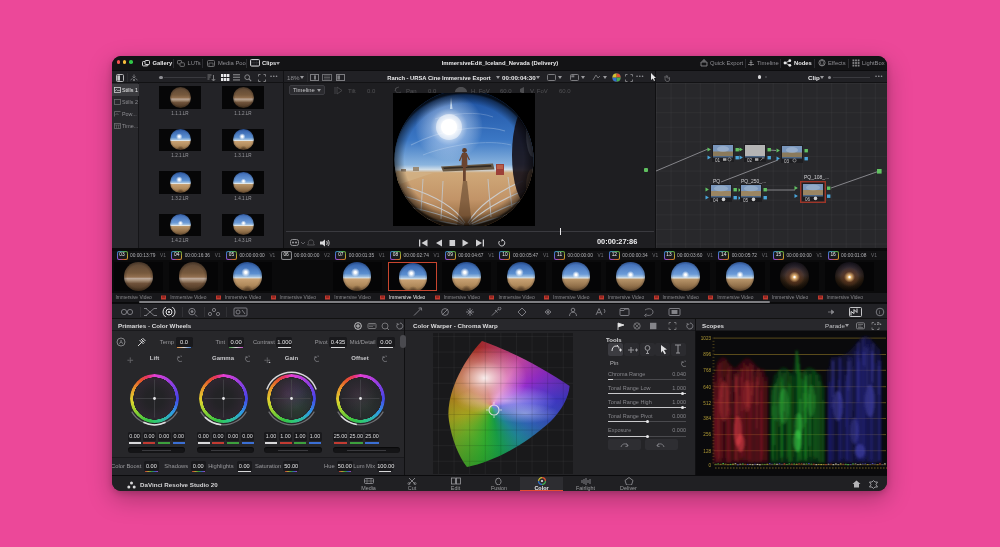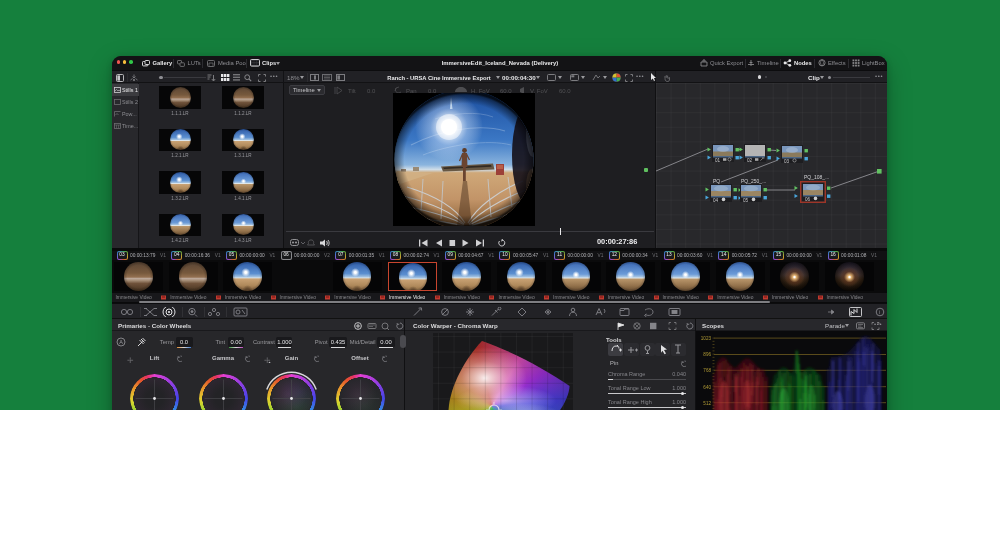--- a/index.html
+++ b/index.html
@@ -1,17 +1,17 @@
 <!DOCTYPE html>
 <html><head>
 <meta charset="utf-8">
 <style>
   * { margin:0; padding:0; box-sizing:border-box; }
   html,body { width:1000px; height:547px; background:#fff; font-family:"Liberation Sans", sans-serif; }
-  #page { position:relative; width:1000px; height:410px; background:#15803d; overflow:hidden; }
+  #page { position:relative; width:1000px; height:547px; background:#ec4899; overflow:hidden; }
   #win { position:absolute; left:112px; top:56px; width:775px; height:435px; background:#212124; border-radius:9px; overflow:hidden; box-shadow:0 8px 24px rgba(0,0,0,0.28), 0 2px 6px rgba(0,0,0,0.18); }
   .abs { position:absolute; }
   .txt { position:absolute; white-space:nowrap; }
   .g { color:#8e8e93; }
   .w { color:#e8e8ea; }
   .caret { position:absolute; width:0; height:0; border-left:2.2px solid transparent; border-right:2.2px solid transparent; border-top:3px solid #9a9a9e; }
   .gthumb { position:absolute; width:42px; height:22.5px; background:#060607; }
   .fcirc { position:absolute; left:10.5px; top:0.8px; width:21px; height:21px; border-radius:50%; }
   .lb { width:42px; text-align:center; font-size:4.6px; color:#98989d; }
   .sky { background: radial-gradient(circle at 50% 97%, rgba(50,32,18,.45) 0 6%, rgba(50,32,18,0) 16%), radial-gradient(circle at 50% 50%, rgba(0,0,0,0) 58%, rgba(0,0,8,.6) 94%), radial-gradient(circle at 44% 36%, #ffffff 0 4%, rgba(255,255,255,.8) 7%, rgba(200,220,245,0) 18%), linear-gradient(#2f5ca8 0%, #5b8fd0 40%, #a8c6e2 52%, #e2e9ec 55%, #c9a274 58%, #b08a5c 80%, #7d5c38 100%); }

